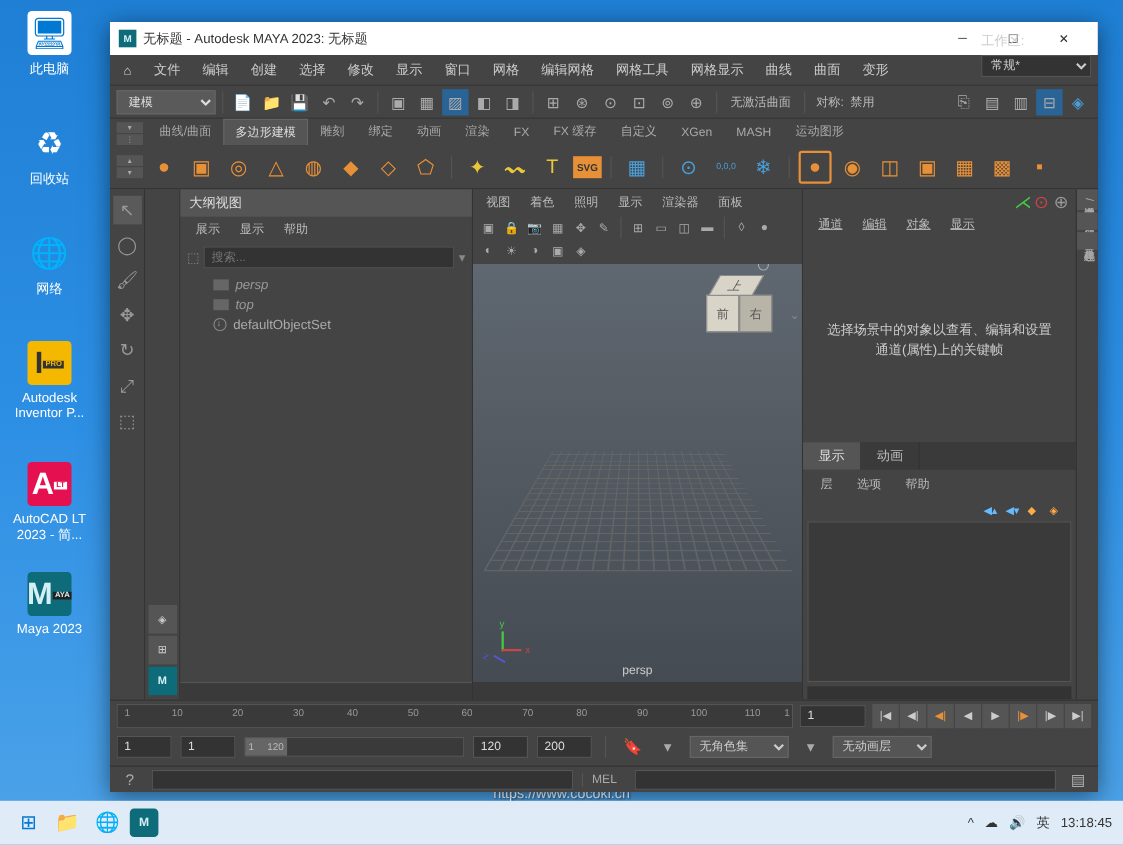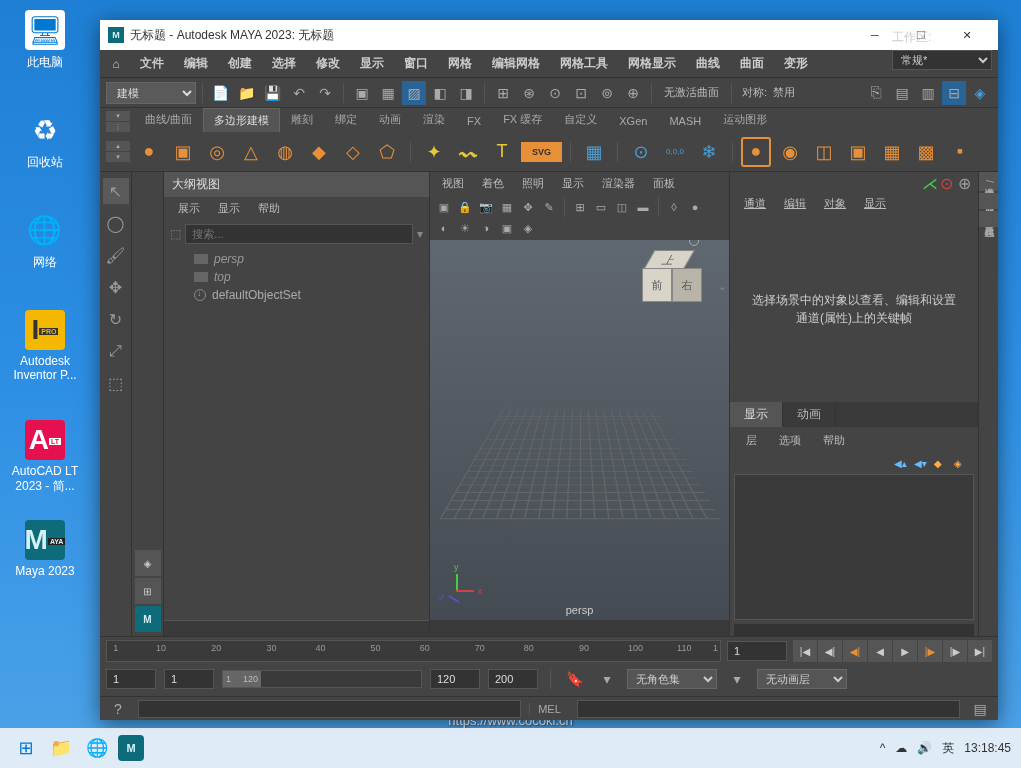--- a/index.html
+++ b/index.html
@@ -18,21 +18,21 @@
 
 
 .maya-window { position: absolute; left: 100px; top: 20px; width: 898px; height: 700px; background: #444; box-shadow: 0 4px 20px rgba(0,0,0,0.5); display: flex; flex-direction: column; }
 .titlebar { height: 30px; background: #fff; display: flex; align-items: center; padding: 0 8px; font-size: 12px; color: #333; }
 .titlebar .app-icon { width: 16px; height: 16px; background: #0d6b7a; color: #d4f0f5; font-size: 9px; font-weight: bold; display: flex; align-items: center; justify-content: center; margin-right: 6px; }
 .titlebar .spacer { flex: 1; }
 .titlebar .win-btn { width: 46px; height: 30px; display: flex; align-items: center; justify-content: center; cursor: pointer; font-size: 11px; }
 
 .menubar { height: 28px; background: #444; display: flex; align-items: center; padding: 0 6px; color: #ccc; font-size: 12px; border-bottom: 1px solid #333; }
 .menubar .home-icon { width: 20px; height: 20px; display: flex; align-items: center; justify-content: center; cursor: pointer; margin-right: 4px; }
-.menubar .menu-item { padding: 4px 10px; cursor: pointer; font-weight: bold; }
+.menubar .menu-item { padding: 4px 10px; cursor: pointer; }
 .menubar .workspace { margin-left: auto; display: flex; align-items: flex-start; gap: 4px; flex-direction: column; }
 .menubar .workspace select { background: #333; color: #ccc; border: 1px solid #555; font-size: 11px; padding: 2px 4px; width: 100px; }
 
 .toolbar-row { height: 30px; background: #444; display: flex; align-items: center; padding: 2px 6px; gap: 2px; border-bottom: 1px solid #333; }
 .toolbar-row select { background: #5a5a5a; color: #ddd; border: 1px solid #666; font-size: 11px; padding: 3px 6px; }
 .tool-btn { width: 24px; height: 24px; display: flex; align-items: center; justify-content: center; cursor: pointer; color: #aaa; font-size: 14px; }
 .tool-btn.active { background: #2a6496; }
 .sep { width: 1px; height: 20px; background: #555; margin: 0 4px; }
 
 .shelf-tabs { height: 24px; background: #444; display: flex; align-items: flex-end; padding: 0 6px; font-size: 11px; color: #aaa; }
@@ -273,21 +273,21 @@
     <div class="shelf-icon">◎</div>
     <div class="shelf-icon">△</div>
     <div class="shelf-icon">◍</div>
     <div class="shelf-icon">◆</div>
     <div class="shelf-icon">◇</div>
     <div class="shelf-icon">⬠</div>
     <div class="sep"></div>
     <div class="shelf-icon yellow">✦</div>
     <div class="shelf-icon yellow">〰</div>
     <div class="shelf-icon yellow">T</div>
-    <div class="shelf-icon" style="background:#e89038;color:#333;font-size:9px;font-weight:bold;width:41px;height:20px">SVG</div>
+    <div class="shelf-icon" style="background:#e89038;color:#333;font-size:9px;font-weight:bold;width:26px;height:20px">SVG</div>
     <div class="sep"></div>
     <div class="shelf-icon blue">▦</div>
     <div class="sep"></div>
     <div class="shelf-icon blue">⊙</div>
     <div class="shelf-icon blue" style="font-size:8px">0,0,0</div>
     <div class="shelf-icon blue">❄</div>
     <div class="sep"></div>
     <div class="shelf-icon" style="border:2px solid #e89038;border-radius:3px">●</div>
     <div class="shelf-icon">◉</div>
     <div class="shelf-icon">◫</div>

